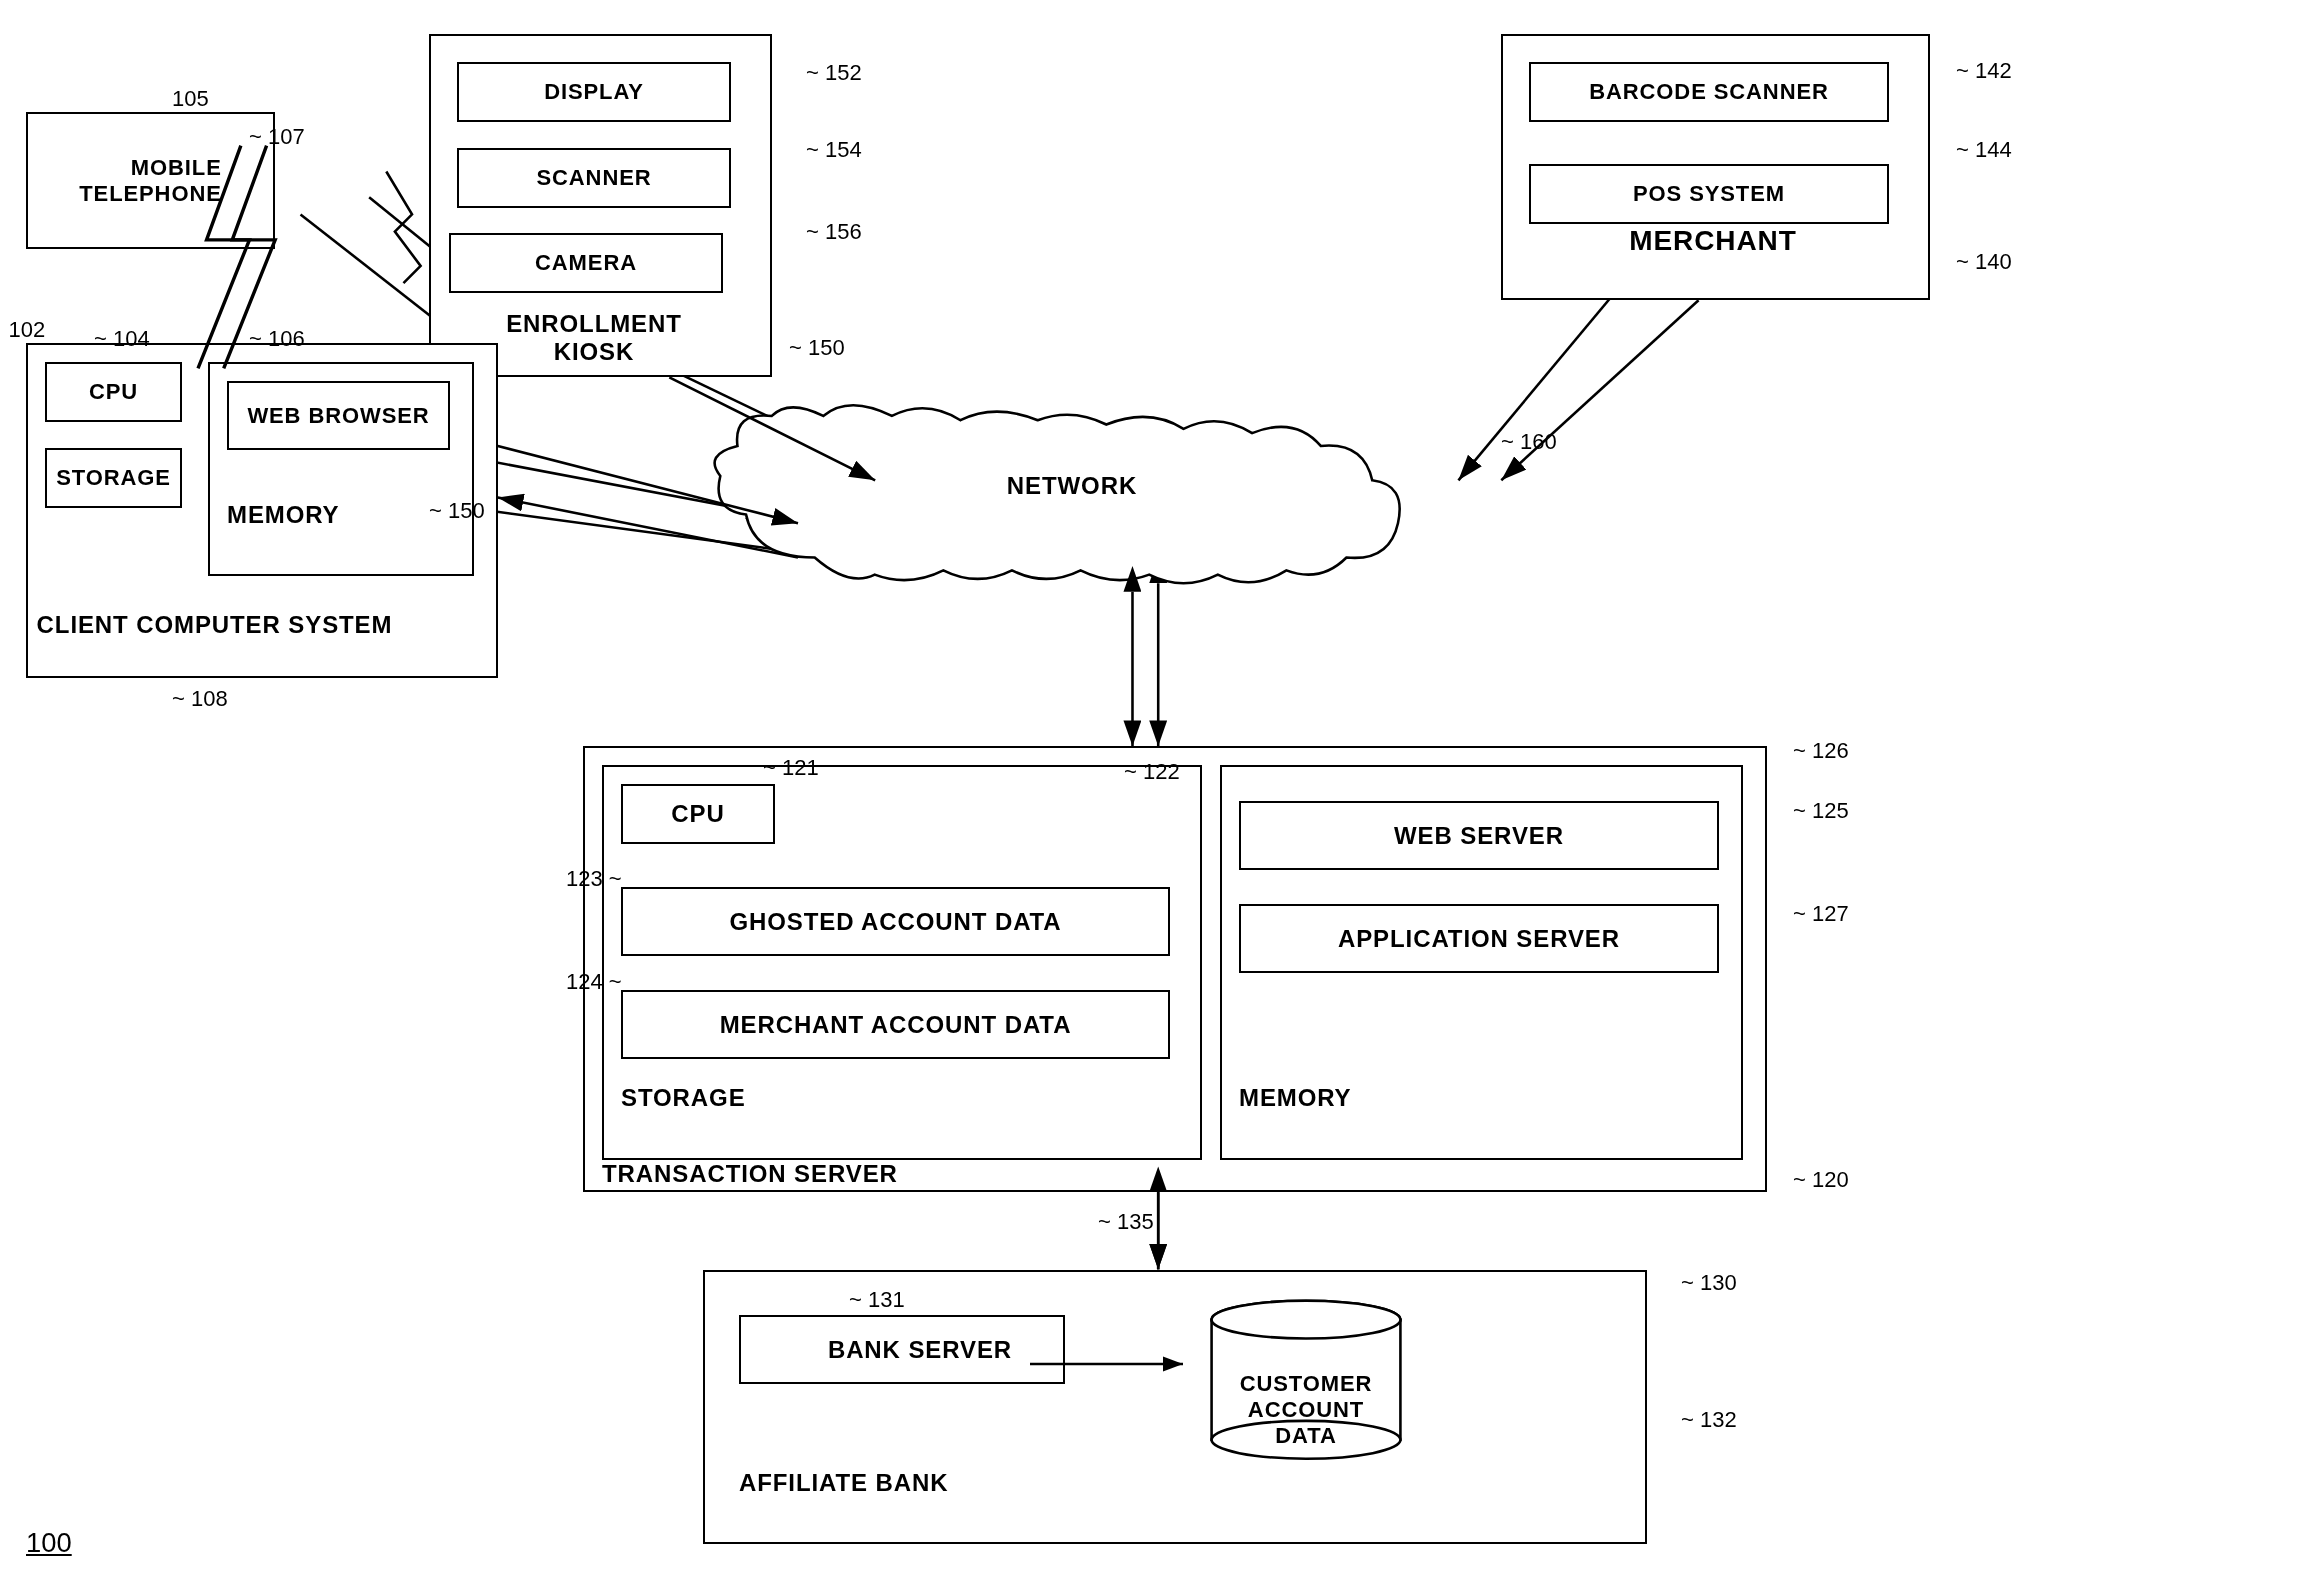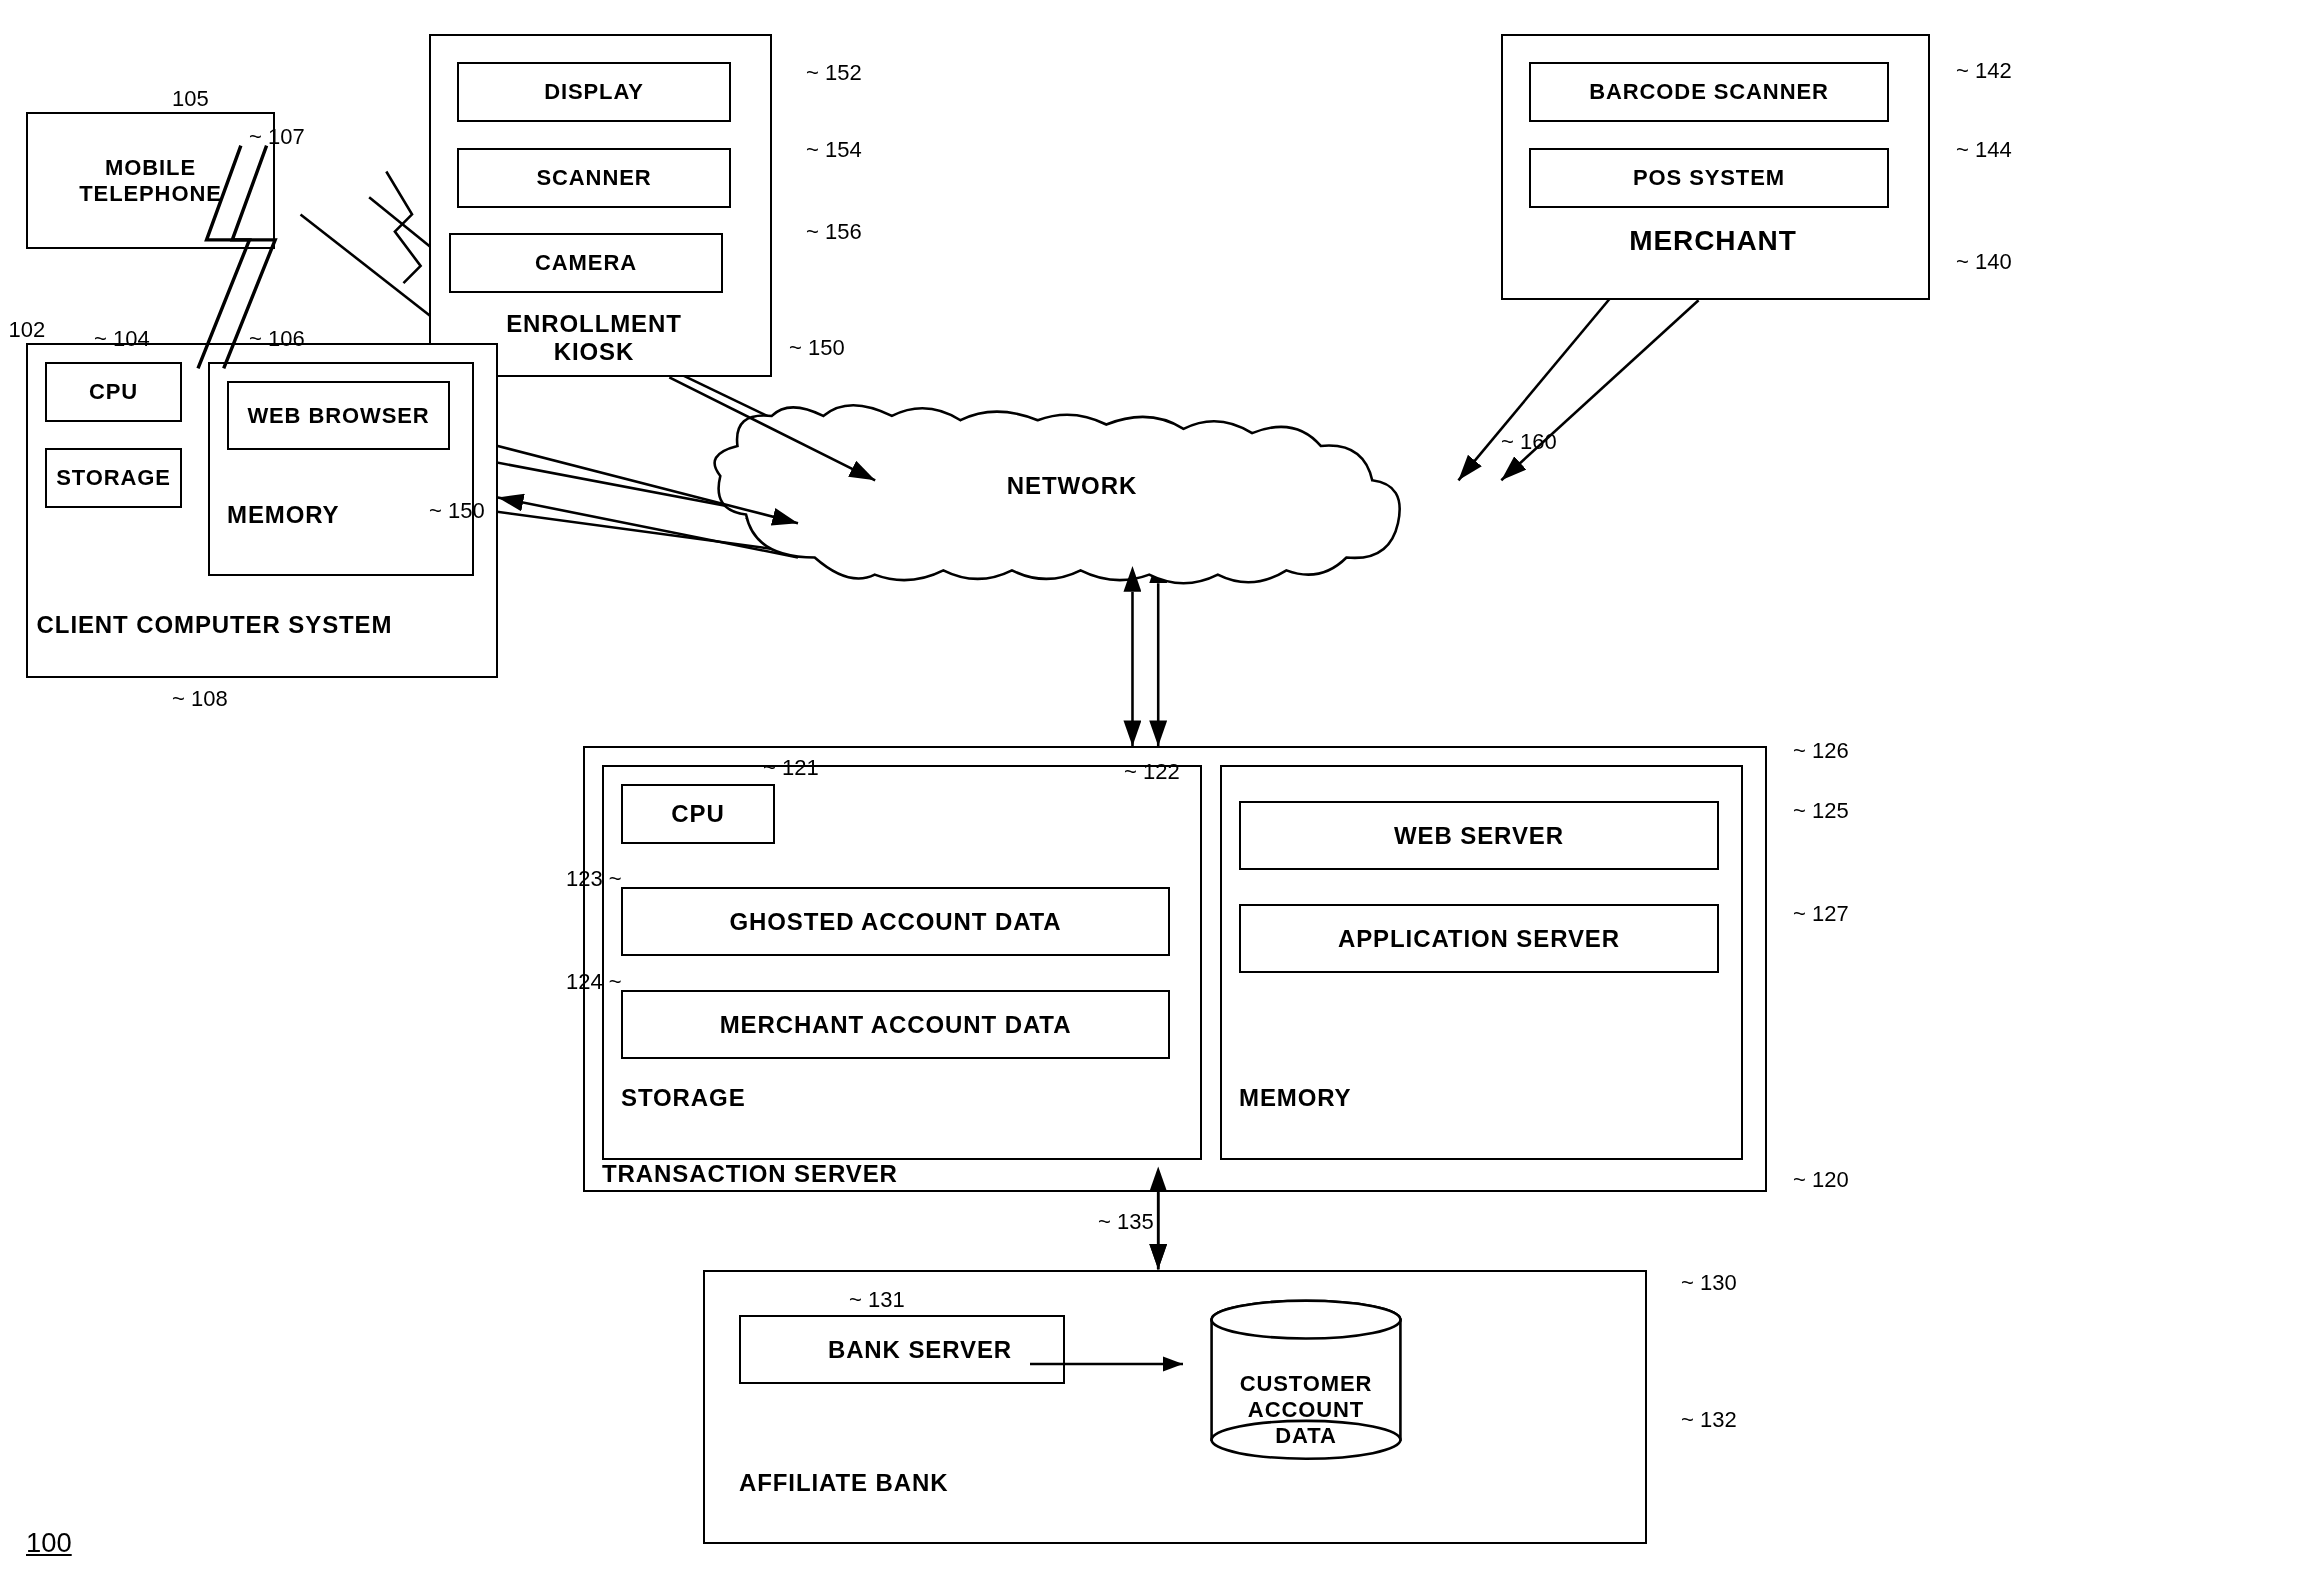--- a/index.html
+++ b/index.html
@@ -17,21 +17,21 @@
       width: 100%;
       height: 100%;
     }
     .box {
       position: absolute;
       border: 2.6px solid #000;
       background: #fff;
       display: flex;
       align-items: center;
       justify-content: center;
-      text-align: center;
+      text-align: right;
       font-size: 24px;
       font-weight: bold;
       letter-spacing: 0.9px;
     }
     .box-outer {
       position: absolute;
       border: 2.6px solid #000;
       background: #fff;
     }
     .label {
@@ -140,21 +140,21 @@
   <div class="ref-num" style="left:789px; top:335px;">
     <span>~ 150</span>
   </div>
 
   <div class="box-outer" style="left:1501px; top:34px; width:429px; height:266px;">
 
     <div class="box" style="left:26px; top:26px; width:360px; height:60px; font-size:22px;">
       <span>BARCODE SCANNER</span>
     </div>
 
-    <div class="box" style="left:26px; top:112px; width:360px; height:60px; font-size:22px;">
+    <div class="box" style="left:26px; top:128px; width:360px; height:60px; font-size:22px;">
       <span>POS SYSTEM</span>
     </div>
 
     <div class="label" style="left:30px; top:189px; width:360px; font-size:28px;">
       <span>MERCHANT</span>
     </div>
   </div>
 
   <div class="ref-num" style="left:1956px; top:58px;">
     <span>~ 142</span>

